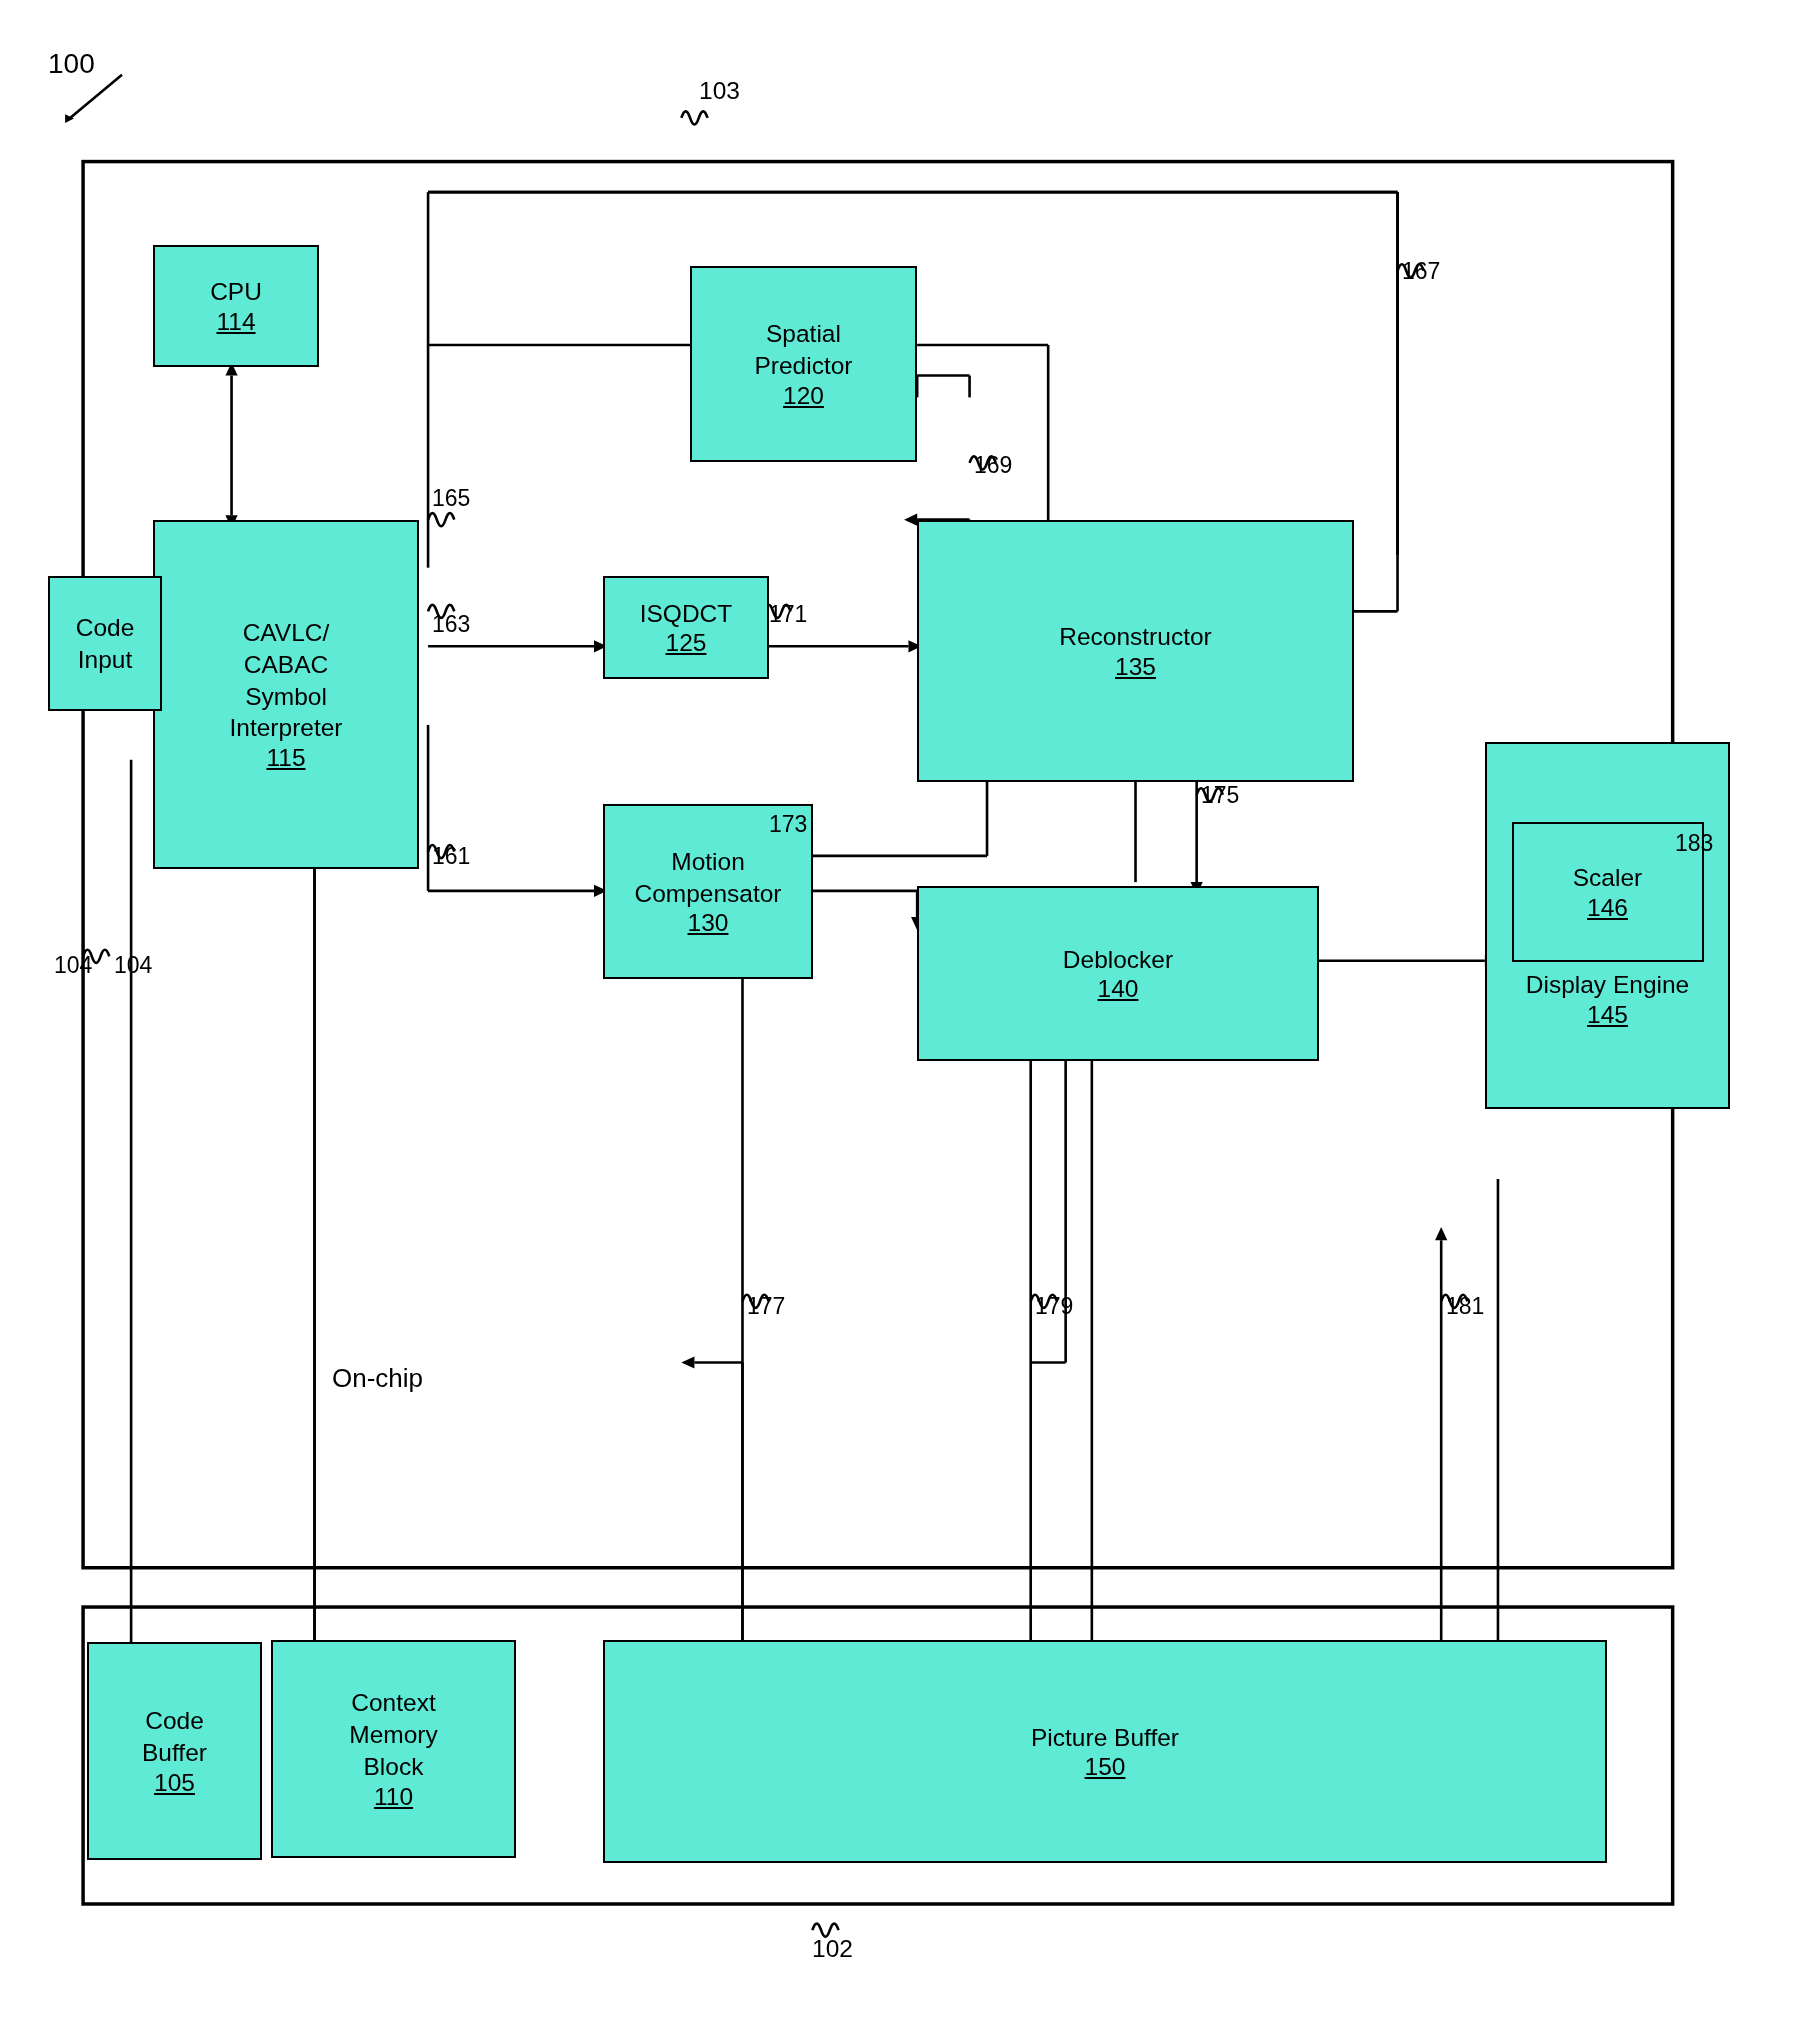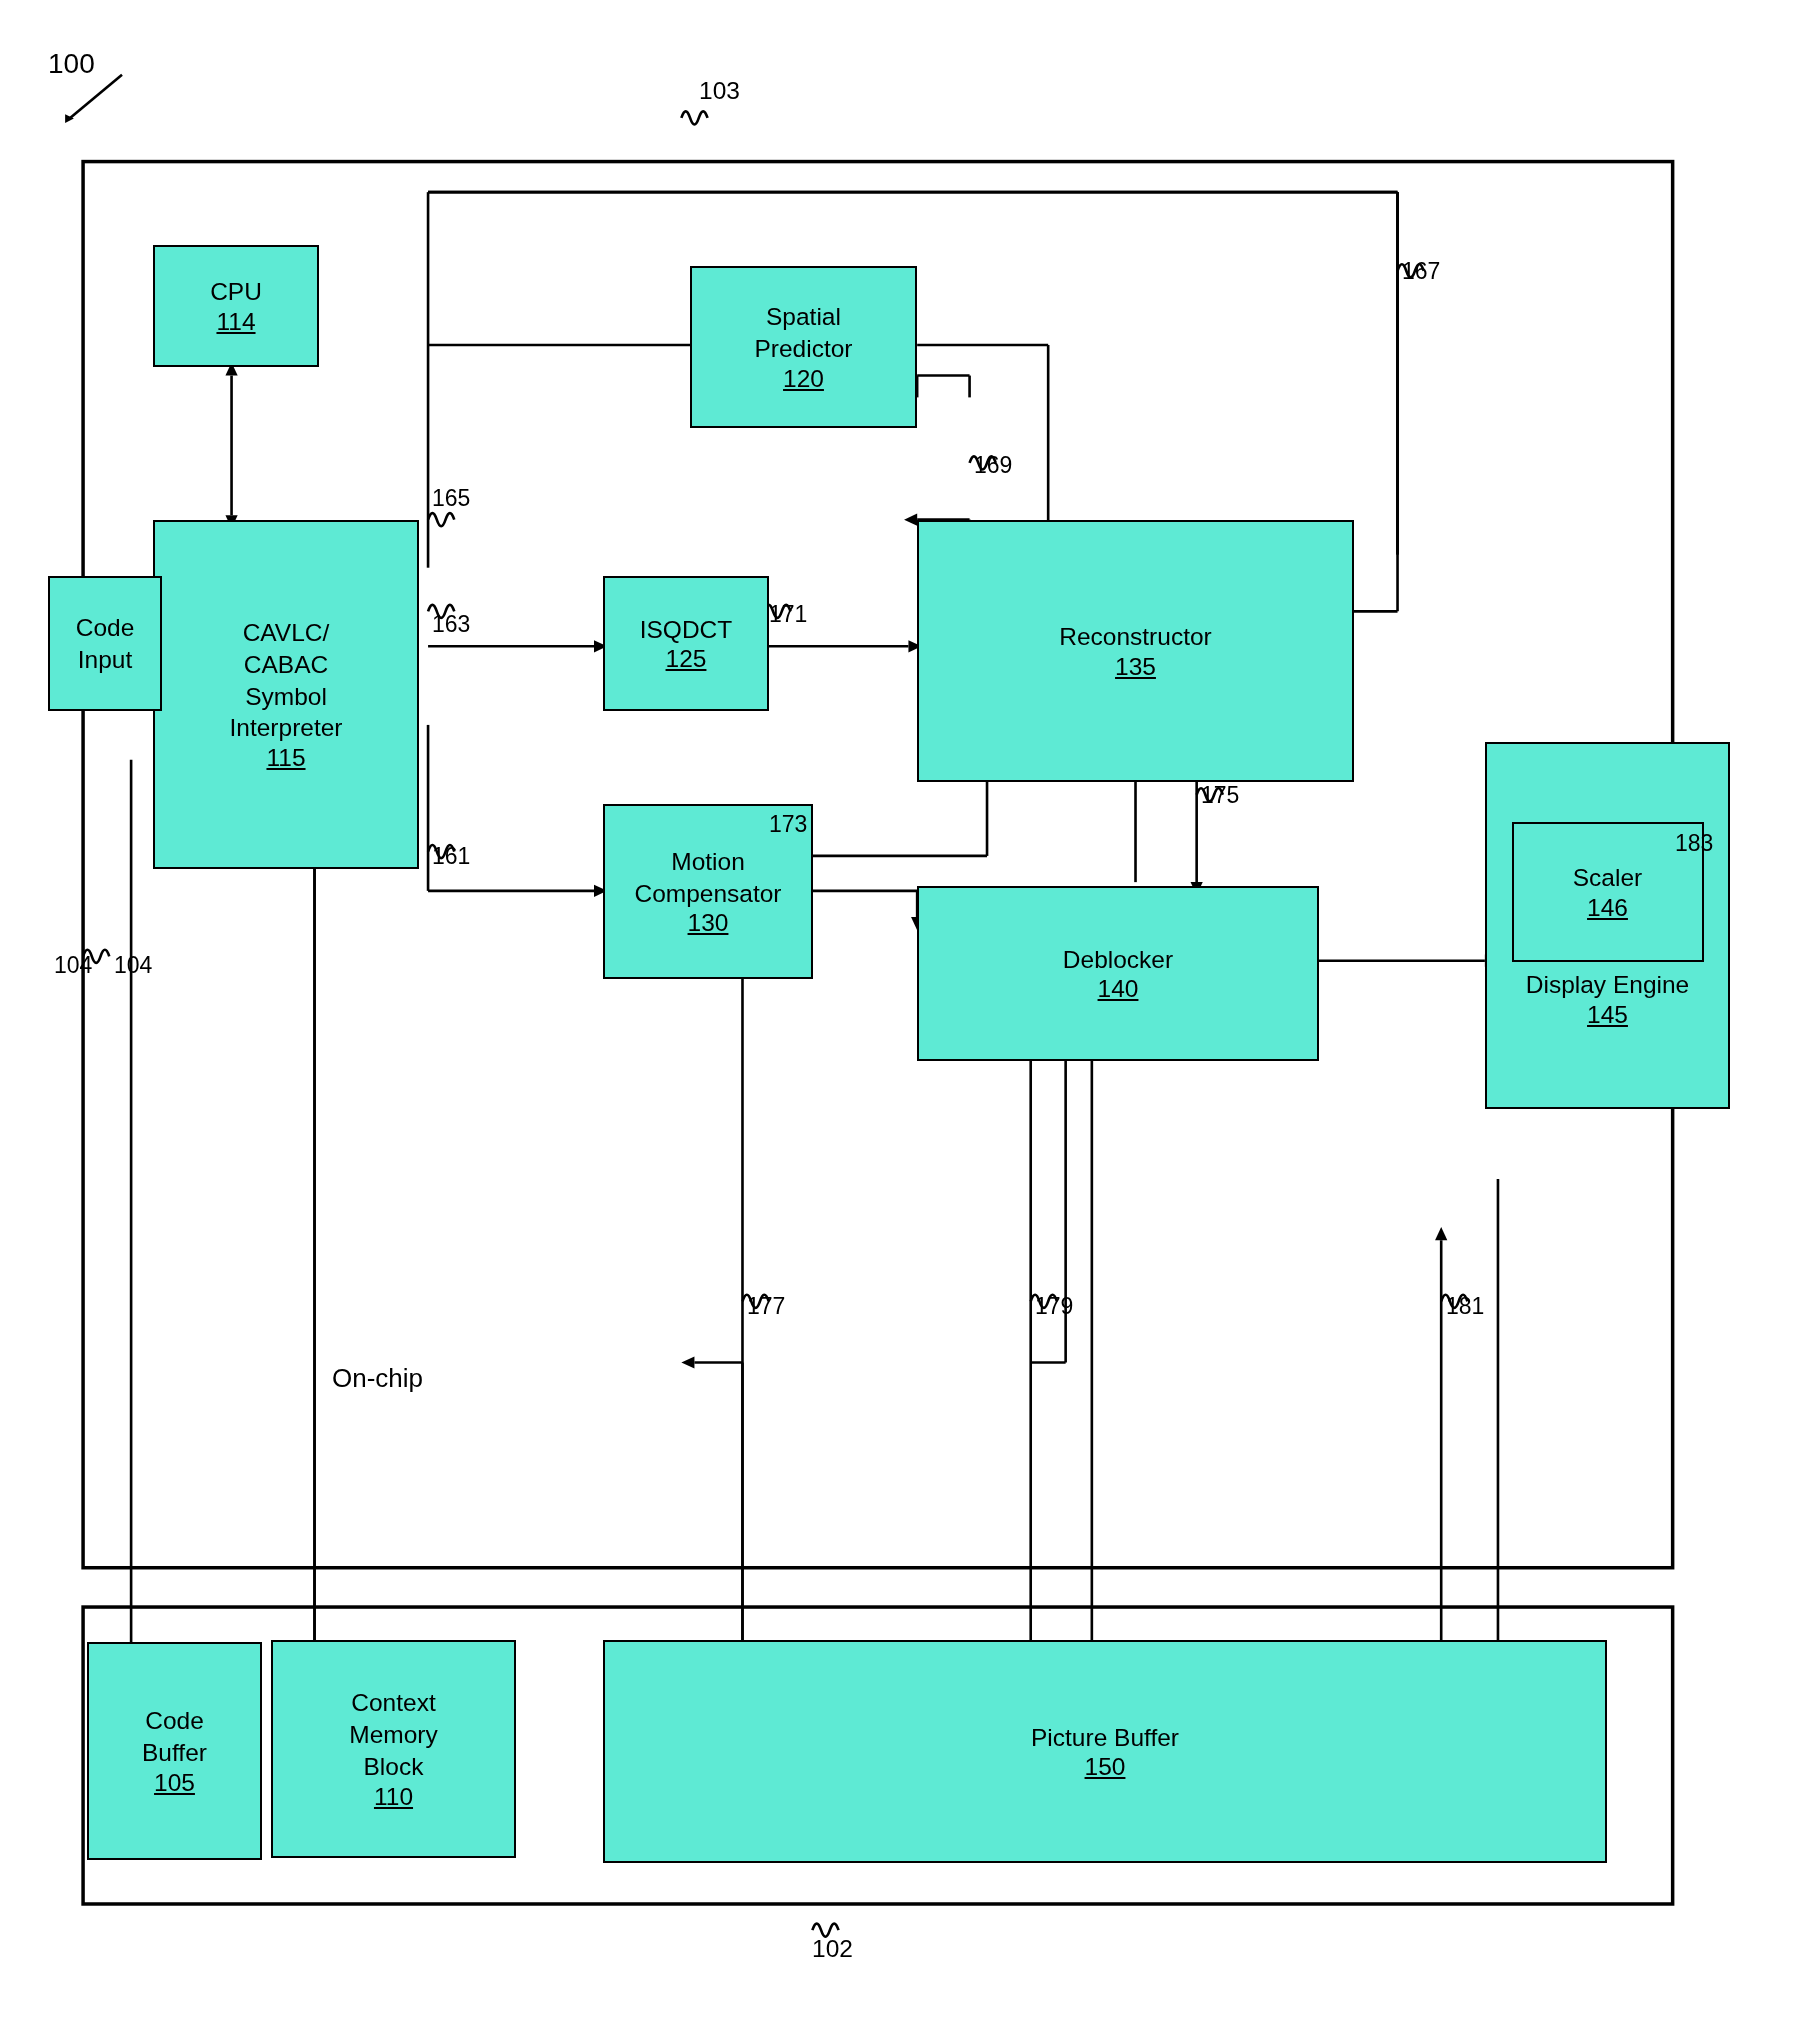--- a/index.html
+++ b/index.html
@@ -218,26 +218,26 @@
 
   <div class="block" style="left:153px; top:520px; width:266px; height:349px;">
     <span class="block-label" style="white-space:pre-line;">CAVLC/<br>CABAC<br>Symbol<br>Interpreter</span>
     <span class="block-number">115</span>
   </div>
 
   <div class="block" style="left:48px; top:576px; width:114px; height:135px;">
     <span class="block-label">Code<br>Input</span>
   </div>
 
-  <div class="block" style="left:690px; top:266px; width:227px; height:162px;">
+  <div class="block" style="left:690px; top:266px; width:227px; height:196px;">
     <span class="block-label">Spatial<br>Predictor</span>
     <span class="block-number">120</span>
   </div>
 
-  <div class="block" style="left:603px; top:576px; width:166px; height:135px;">
+  <div class="block" style="left:603px; top:576px; width:166px; height:103px;">
     <span class="block-label">ISQDCT</span>
     <span class="block-number">125</span>
   </div>
 
   <div class="block" style="left:917px; top:520px; width:437px; height:262px;">
     <span class="block-label">Reconstructor</span>
     <span class="block-number">135</span>
   </div>
 
   <div class="block" style="left:603px; top:804px; width:210px; height:175px;">

